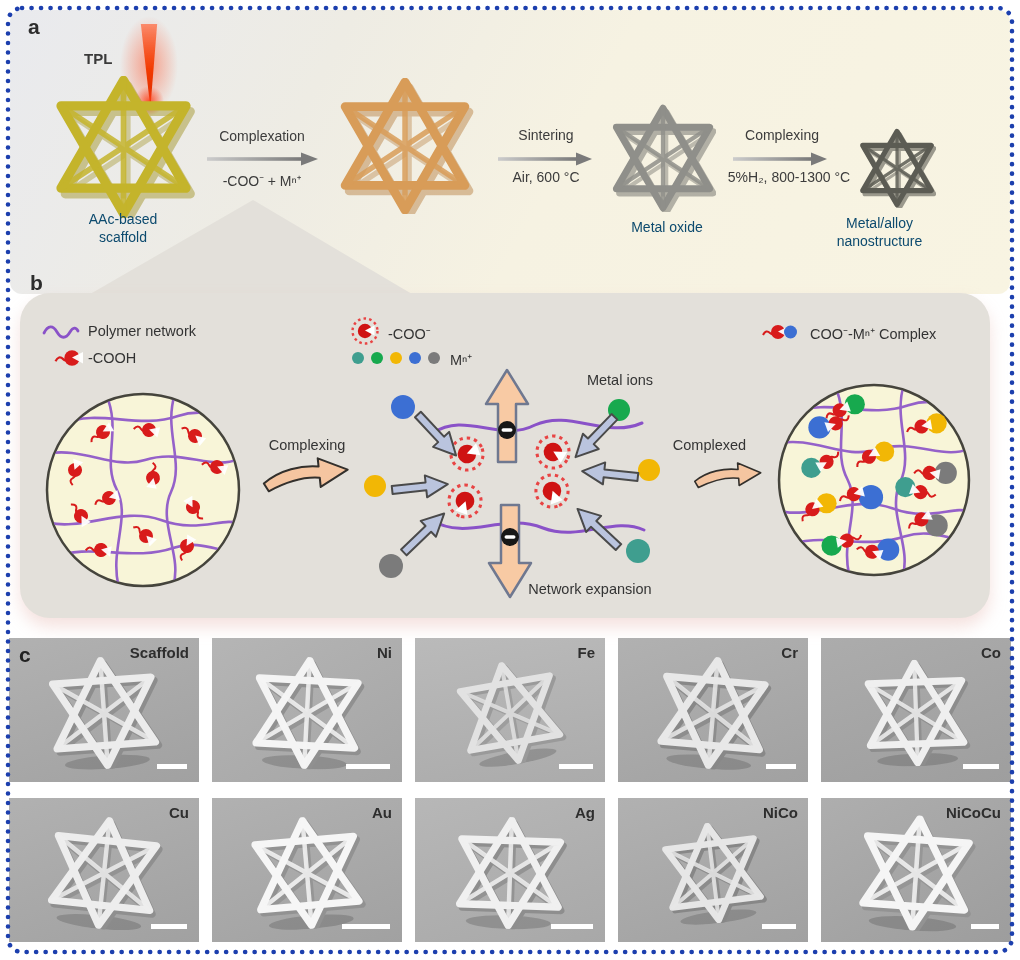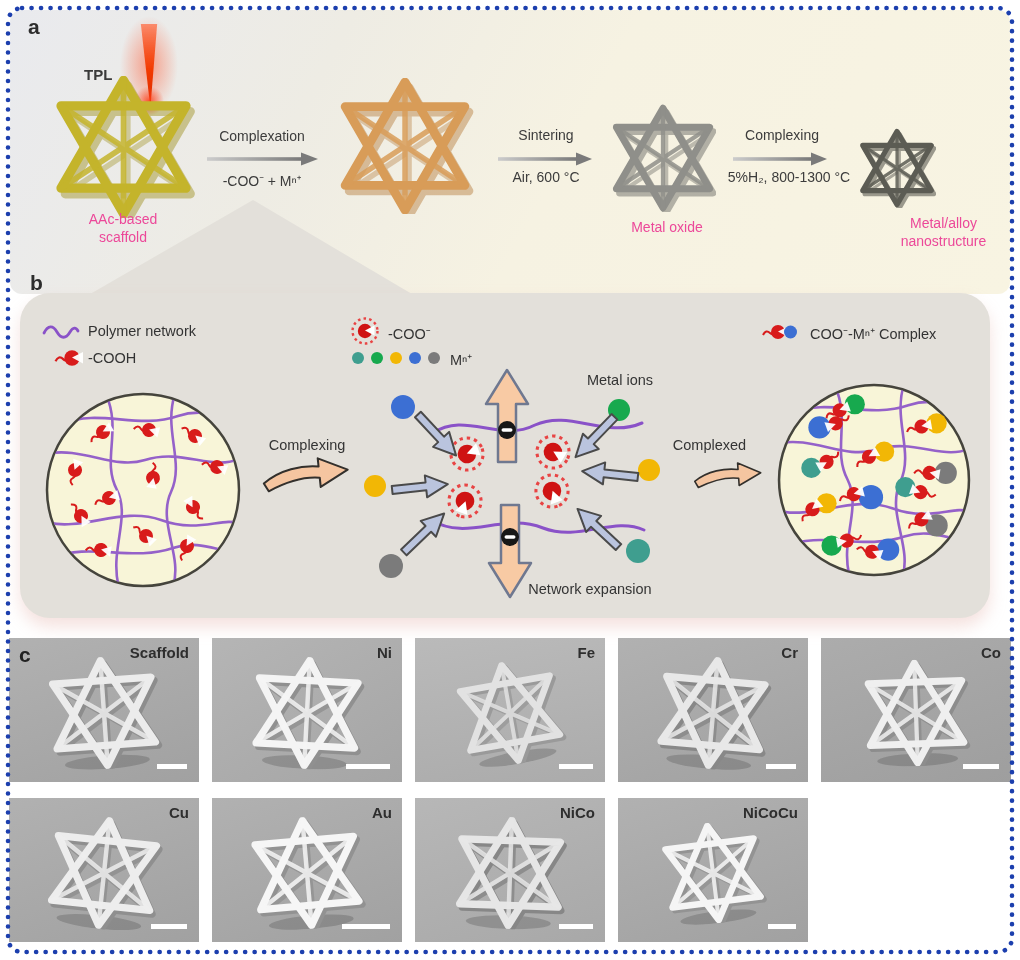--- a/index.html
+++ b/index.html
@@ -1,20 +1,20 @@
 <!DOCTYPE html>
 <html><head>
 <meta charset="utf-8">
 <style>
   html,body{margin:0;padding:0;background:#ffffff;font-family:"Liberation Sans",sans-serif;}
   #canvas{position:relative;width:1020px;height:960px;background:#ffffff;overflow:hidden;}
   .group{position:absolute;inset:0;}
   .abs{position:absolute;}
   .p-label{position:absolute;font-size:21px;font-weight:bold;color:#2d2d2d;line-height:1;}
-  .cap{position:absolute;font-size:14px;color:#ec4899;text-align:center;line-height:1.25;}
+  .cap{position:absolute;font-size:14px;color:#0c4a6e;text-align:center;line-height:1.25;}
   .arrow-label{position:absolute;font-size:14px;color:#3c3c3c;text-align:center;white-space:nowrap;}
   .anno{position:absolute;font-size:14.5px;color:#343434;text-align:center;white-space:nowrap;}
   .legend-label{position:absolute;font-size:14.5px;color:#333333;white-space:nowrap;}
   .tpl{position:absolute;font-size:15px;font-weight:600;color:#3a3a3a;}
 
   .panelA-bg{position:absolute;left:10px;top:10px;width:1000px;height:284px;border-radius:12px;
     background:linear-gradient(118deg,#e9eaee 0%,#eeece4 30%,#f6f2e2 55%,#f8f4e2 100%);}
   .panelB-rect{position:absolute;left:20px;top:293px;width:970px;height:325px;border-radius:30px;
     background:#e3e0da;box-shadow:0 9px 16px rgba(228,180,172,0.38);}
   .panelB-tri{position:absolute;left:85px;top:200px;width:332px;height:97px;background:#e3e0da;
@@ -93,21 +93,21 @@
     </defs>
   </svg>
 
   <div class="group">
     <div class="panelA-bg"></div>
     <span class="p-label" style="left:28px;top:16px">a</span>
 
     <div class="laser-glow"></div>
     <div class="laser-beam"></div>
     <div class="laser-tip"></div>
-    <span class="tpl" style="left:84px;top:66px">TPL</span>
+    <span class="tpl" style="left:84px;top:50px">TPL</span>
 
     <svg class="abs" style="left:46px;top:76px;color:#c4b42b" width="155" height="142" viewBox="0 0 100 100">
       <use href="#star" transform="translate(3,4)" style="color:#9d8f1c" opacity="0.45"></use>
       <use href="#star"></use>
     </svg>
     <div class="cap" style="left:52px;top:211px;width:142px">
       <div>AAc-based</div>
         <div>scaffold</div>
     </div>
 
@@ -143,21 +143,21 @@
     <svg class="abs" style="left:733px;top:151px" width="95" height="16" viewBox="0 0 95 16">
       <rect x="0" y="6.2" width="78" height="3.6" fill="url(#ag1)"></rect>
       <polygon points="78,1.5 94,8 78,14.5" fill="#7a7a7a"></polygon>
     </svg>
     <span class="arrow-label" style="left:714px;top:169px;width:150px">5%H₂, 800-1300 °C</span>
 
     <svg class="abs" style="left:858px;top:128px;color:#5c5c54" width="78" height="80" viewBox="0 0 100 100">
       <use href="#star" transform="translate(3,4)" style="color:#3f3f39" opacity="0.5"></use>
       <use href="#star"></use>
     </svg>
-    <div class="cap" style="left:876px;top:215px;width:135px">
+    <div class="cap" style="left:812px;top:215px;width:135px">
       <div>Metal/alloy</div>
         <div>nanostructure</div>
     </div>
   </div>
 
   <div class="group">
     <div class="panelB-tri"></div>
     <div class="panelB-rect"></div>
     <span class="p-label" style="left:30px;top:272px">b</span>
 
@@ -417,20 +417,29 @@
           <ellipse cx="50" cy="94" rx="38" ry="6" fill="rgba(80,80,80,0.3)"></ellipse>
           <use href="#star" transform="translate(2.5,3)" style="color:#929292"></use>
           <use href="#star" style="color:#f6f6f6"></use>
         </svg>
       <span class="sem-label">Au</span>
       <span class="scalebar" style="width:48px"></span>
     </div>
     <div class="sem">
       <svg class="sem-star" width="140" height="112" viewBox="0 0 100 100">
           <ellipse cx="50" cy="94" rx="38" ry="6" fill="rgba(80,80,80,0.3)"></ellipse>
+          <use href="#star" transform="translate(2.5,3)" style="color:#8e8e8e"></use>
+          <use href="#star" style="color:#f0f0f0"></use>
+        </svg>
+      <span class="sem-label">Ag</span>
+      <span class="scalebar" style="width:42px"></span>
+    </div>
+    <div class="sem">
+      <svg class="sem-star" width="140" height="112" viewBox="0 0 100 100">
+          <ellipse cx="50" cy="94" rx="38" ry="6" fill="rgba(80,80,80,0.3)"></ellipse>
           <use href="#star" transform="translate(2.5,3)" style="color:#878787"></use>
           <use href="#star" style="color:#e6e6e6"></use>
         </svg>
       <span class="sem-label">NiCo</span>
       <span class="scalebar" style="width:34px"></span>
     </div>
     <div class="sem">
       <svg class="sem-star" width="140" height="112" viewBox="0 0 100 100">
           <ellipse cx="50" cy="94" rx="38" ry="6" fill="rgba(80,80,80,0.3)"></ellipse>
           <use href="#star" transform="translate(2.5,3)" style="color:#939393"></use>

